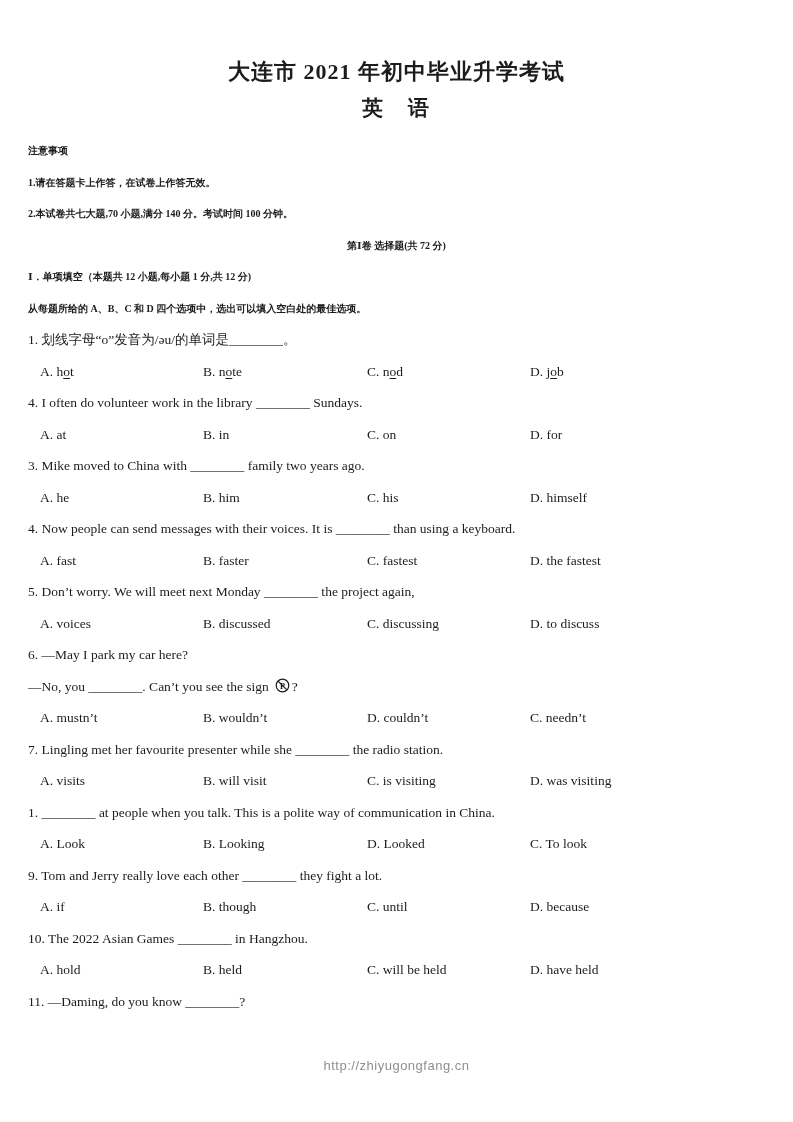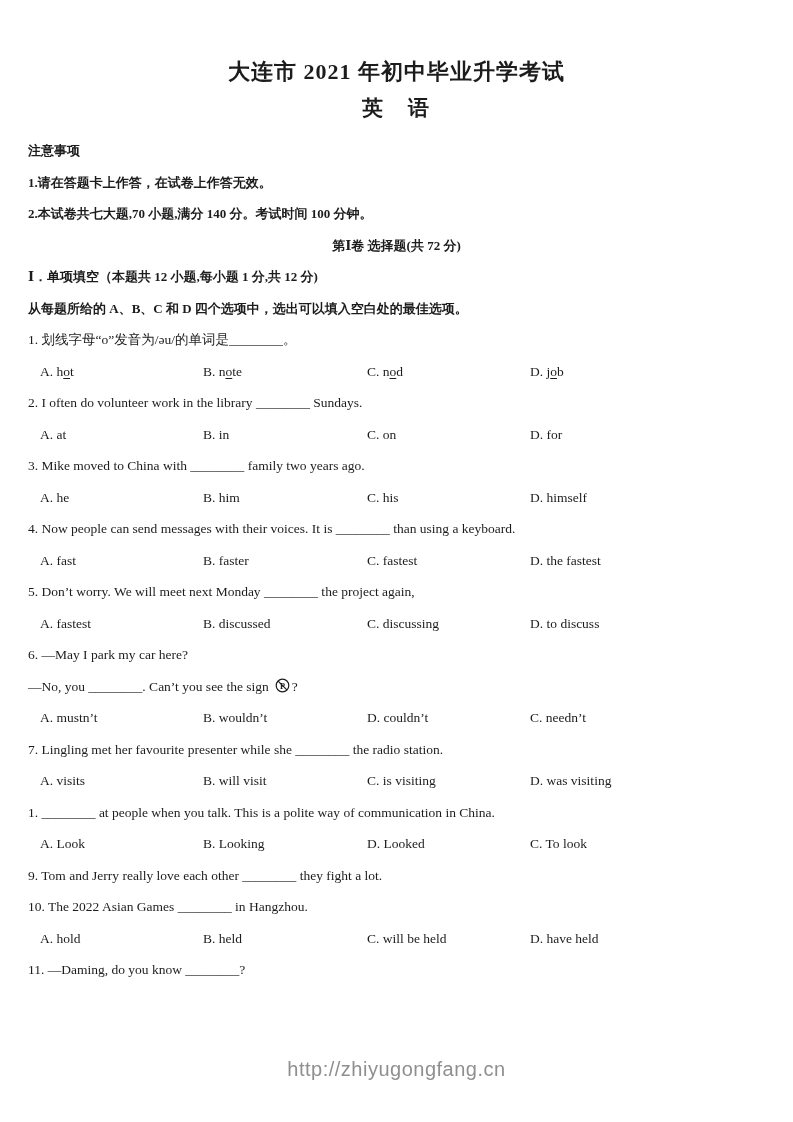--- a/index.html
+++ b/index.html
@@ -29,40 +29,40 @@
     letter-spacing: 2px;
     line-height: 26px;
   }
   .content { margin-top: 14px; }
   .line {
     line-height: 31.5px;
     height: 31.5px;
     font-size: 13.5px;
     white-space: nowrap;
   }
-  .cn-bold { font-weight: bold; font-size: 13px; }
+  .cn-bold { font-weight: bold; font-size: 10px; }
   .center { text-align: center; }
   .opts {
     display: grid;
     grid-template-columns: 163px 164px 163px auto;
     margin-left: 12px;
   }
   .u { text-decoration: underline; text-underline-offset: 2px; }
   .sign-icon {
     display: inline-block;
     vertical-align: -2px;
     margin: 0 2px 0 6px;
   }
   .watermark {
     position: absolute;
     left: 0; right: 0;
     top: 1058px;
     text-align: center;
     font-family: "Liberation Sans", "DejaVu Sans", sans-serif;
-    font-size: 20px;
+    font-size: 13px;
     color: #8f8f8f;
     letter-spacing: 0.5px;
   }
 </style>
 </head>
 <body>
 
 <div class="page">
 
   <div class="title">大连市 2021 年初中毕业升学考试</div>
@@ -78,21 +78,21 @@
     <div class="line cn-bold">从每题所给的 A、B、C 和 D 四个选项中，选出可以填入空白处的最佳选项。</div>
 
     <div class="line">1. 划线字母“o”发音为/əu/的单词是________。</div>
     <div class="line opts">
       <span><span>A. h</span><span class="u">o</span><span>t</span></span>
       <span><span>B. n</span><span class="u">o</span><span>te</span></span>
       <span><span>C. n</span><span class="u">o</span><span>d</span></span>
       <span><span>D. j</span><span class="u">o</span><span>b</span></span>
     </div>
 
-    <div class="line">2. I often do volunteer work in the library ________ Sundays.</div>
+    <div class="line">4. I often do volunteer work in the library ________ Sundays.</div>
     <div class="line opts">
       <span>A. at</span>
       <span>B. in</span>
       <span>C. on</span>
       <span>D. for</span>
     </div>
 
     <div class="line">3. Mike moved to China with ________ family two years ago.</div>
     <div class="line opts">
       <span>A. he</span>
@@ -104,21 +104,21 @@
     <div class="line">4. Now people can send messages with their voices. It is ________ than using a keyboard.</div>
     <div class="line opts">
       <span>A. fast</span>
       <span>B. faster</span>
       <span>C. fastest</span>
       <span>D. the fastest</span>
     </div>
 
     <div class="line">5. Don’t worry. We will meet next Monday ________ the project again,</div>
     <div class="line opts">
-      <span>A. fastest</span>
+      <span>A. voices</span>
       <span>B. discussed</span>
       <span>C. discussing</span>
       <span>D. to discuss</span>
     </div>
 
     <div class="line">6. —May I park my car here?</div>
     <div class="line">
       <span>—No, you ________. Can’t you see the sign</span><span class="sign-icon"><svg width="15" height="15" viewBox="0 0 20 20">
             <circle cx="10" cy="10" r="8.4" fill="none" stroke="#1c1c1c" stroke-width="1.6"></circle>
             <text x="10" y="14.2" text-anchor="middle" font-size="11" font-weight="bold" font-family="Liberation Serif, serif" fill="#1c1c1c">P</text>
@@ -142,20 +142,26 @@
 
     <div class="line">1. ________ at people when you talk. This is a polite way of communication in China.</div>
     <div class="line opts">
       <span>A. Look</span>
       <span>B. Looking</span>
       <span>D. Looked</span>
       <span>C. To look</span>
     </div>
 
     <div class="line">9. Tom and Jerry really love each other ________ they fight a lot.</div>
+    <div class="line opts">
+      <span>A. if</span>
+      <span>B. though</span>
+      <span>C. until</span>
+      <span>D. because</span>
+    </div>
 
     <div class="line">10. The 2022 Asian Games ________ in Hangzhou.</div>
     <div class="line opts">
       <span>A. hold</span>
       <span>B. held</span>
       <span>C. will be held</span>
       <span>D. have held</span>
     </div>
 
     <div class="line">11. —Daming, do you know ________?</div>

